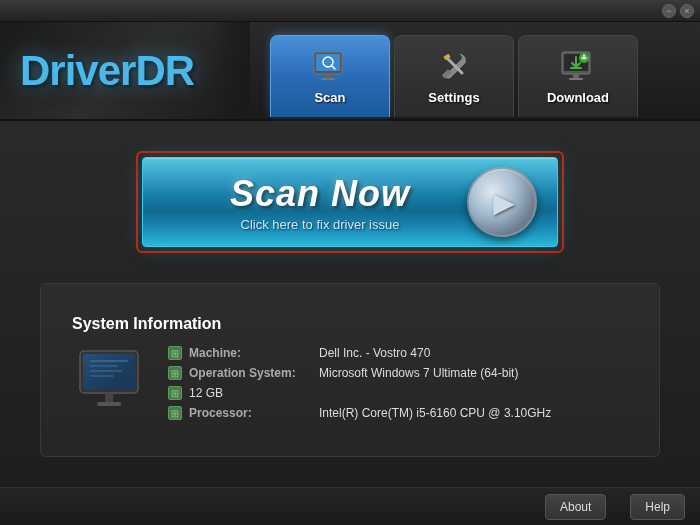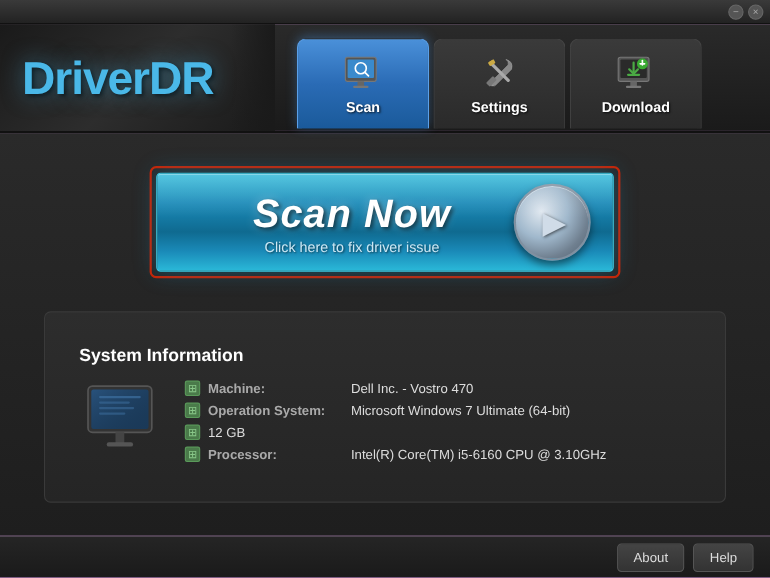--- a/index.html
+++ b/index.html
@@ -329,21 +329,21 @@
 
     
     .footer {
       height: 40px;
       background: linear-gradient(to bottom, #252525, #1a1a1a);
       border-top: 1px solid #333;
       display: flex;
       align-items: center;
       justify-content: flex-end;
       padding-right: 15px;
-      gap: 8px;
+      gap: 24px;
     }
 
     .footer-btn {
       height: 26px;
       padding: 0 14px;
       background: linear-gradient(to bottom, #444, #333);
       border: 1px solid #555;
       border-radius: 4px;
       color: #ddd;
       font-size: 12px;

